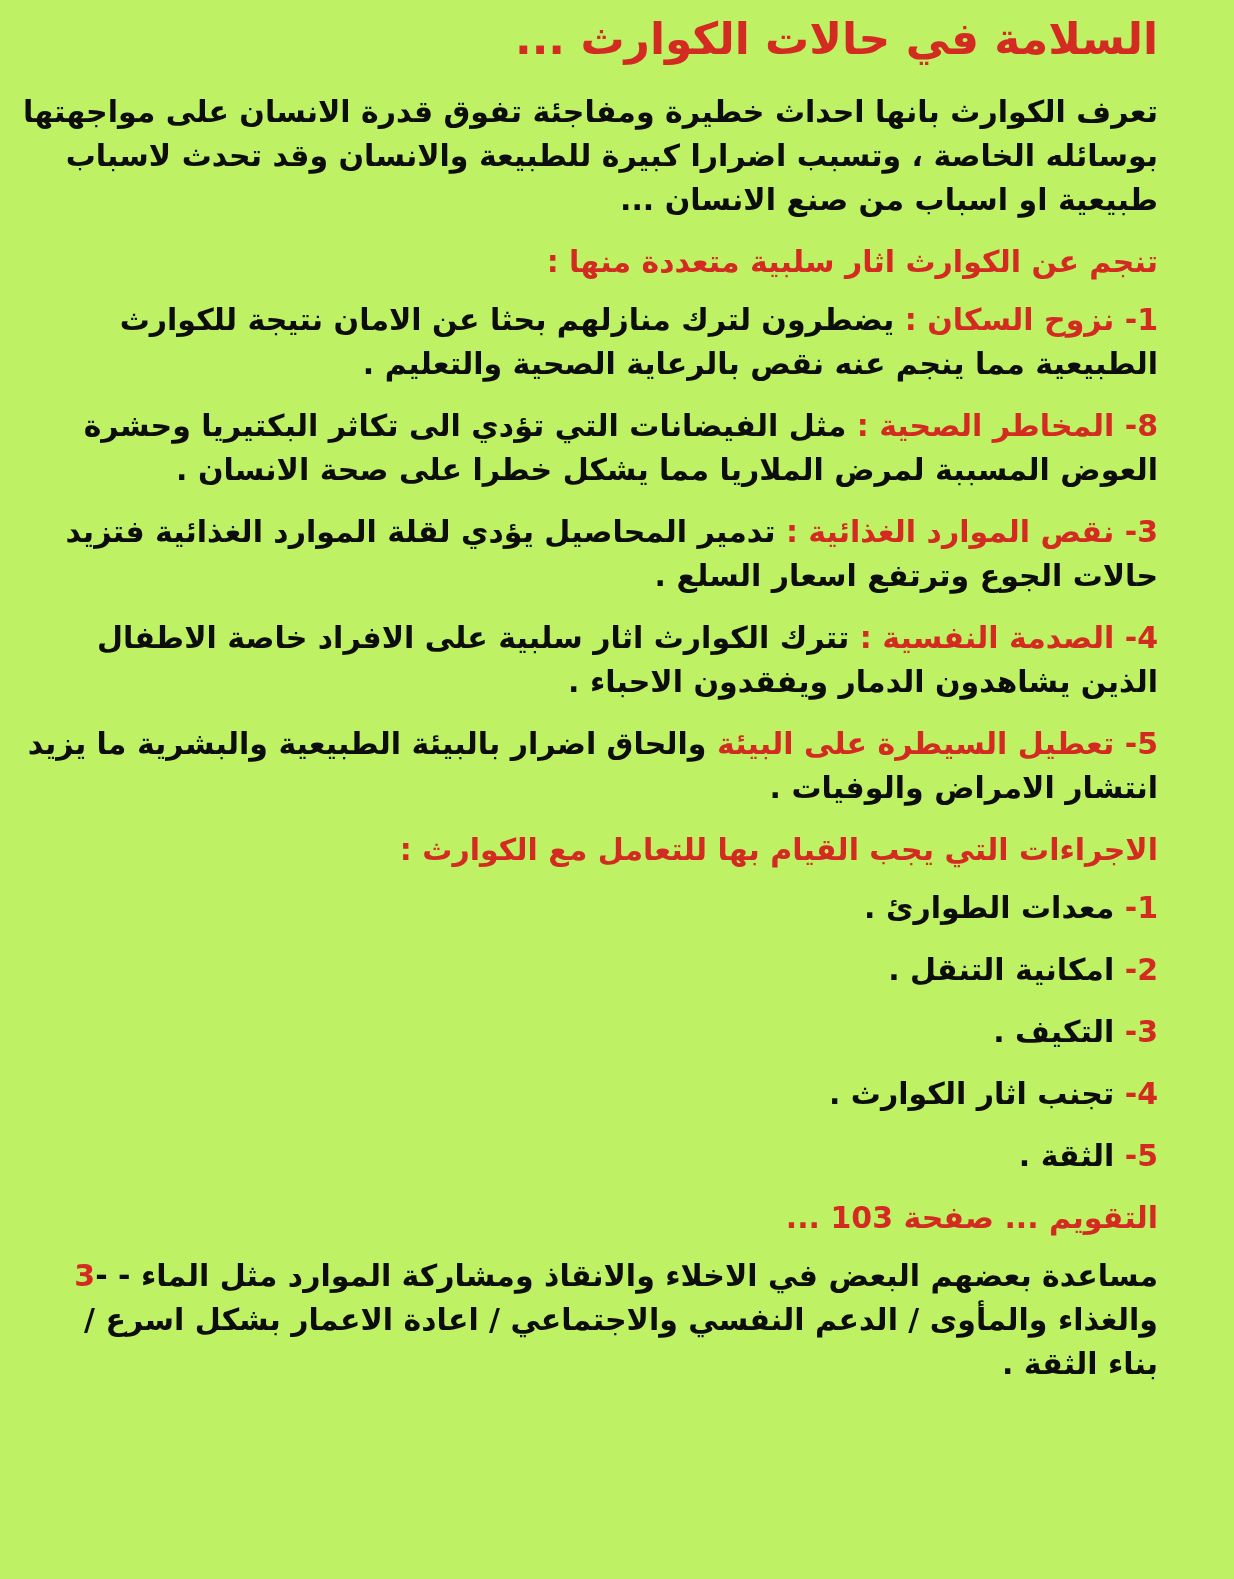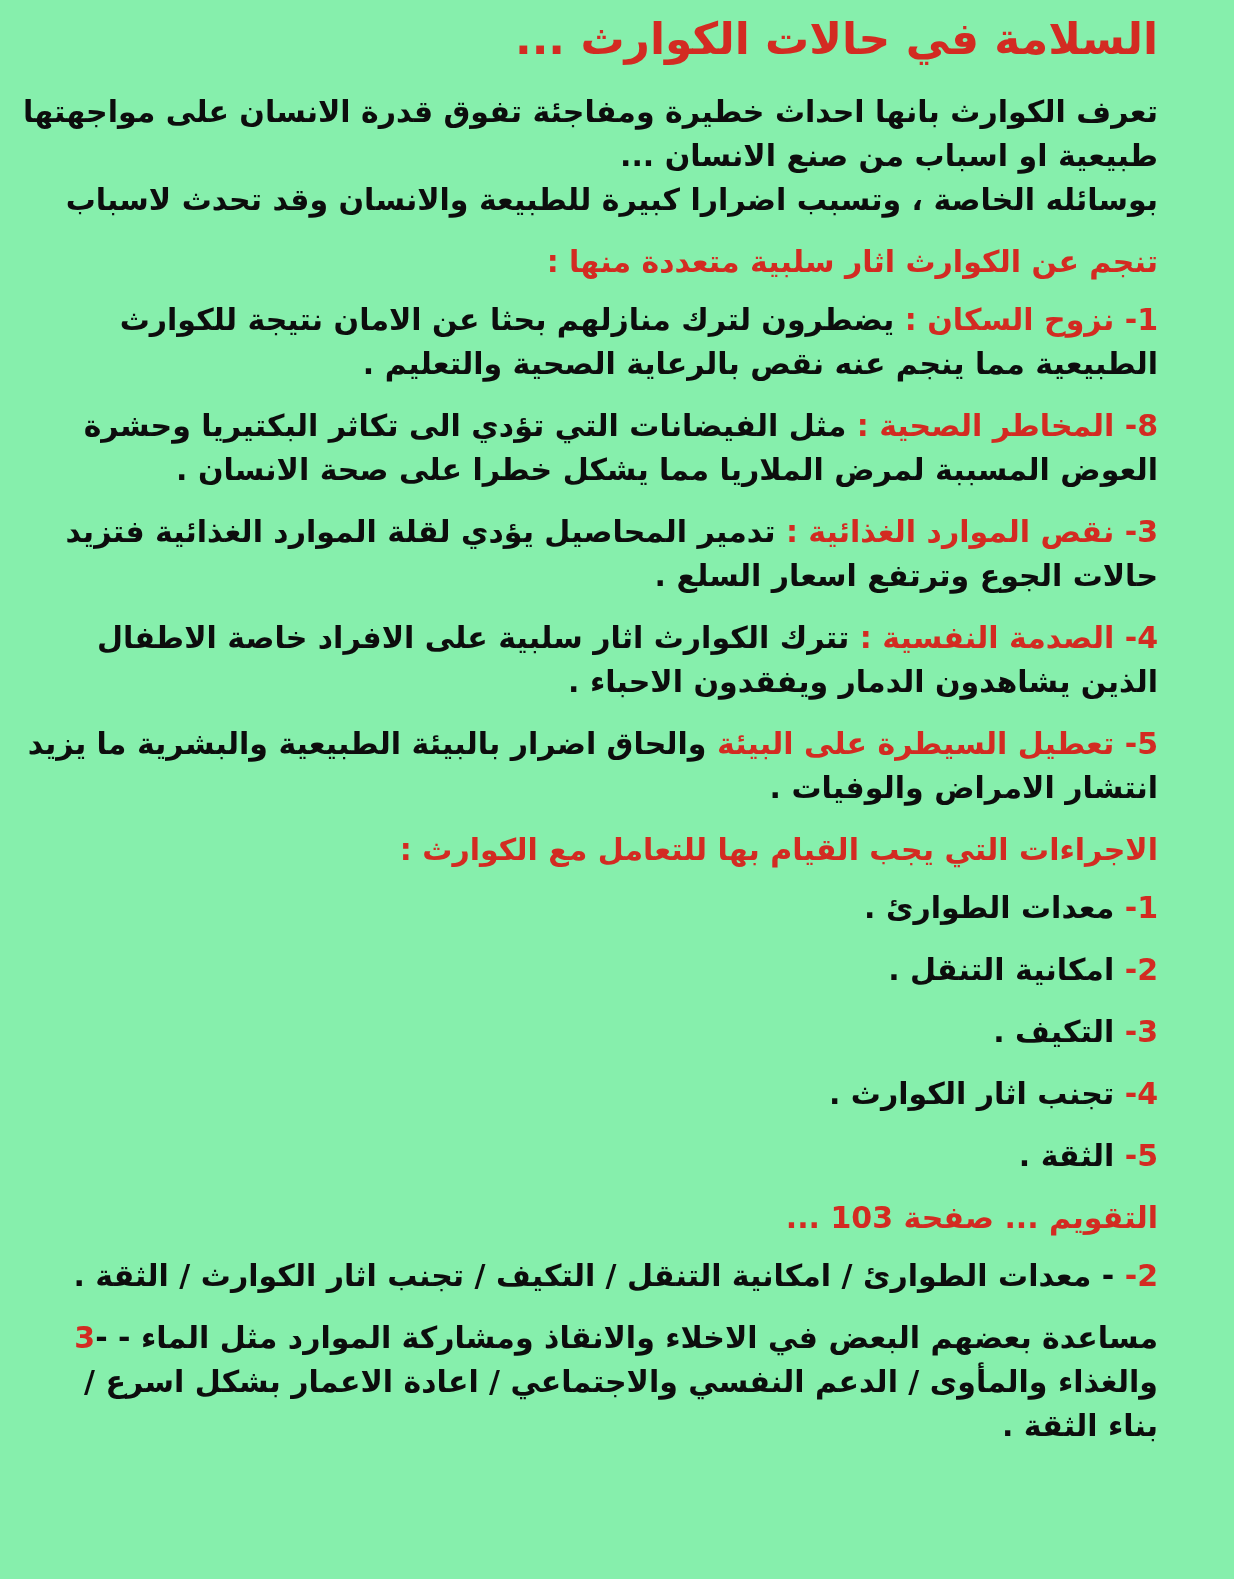--- a/index.html
+++ b/index.html
@@ -4,21 +4,21 @@
 <style>
   html, body {
     margin: 0;
     padding: 0;
     background: #ffffff;
   }
   .page {
     width: 1234px;
     height: 1579px;
     box-sizing: border-box;
-    background: #86efac;
+    background: #bef264;
     direction: rtl;
     text-align: right;
     font-family: "DejaVu Sans", sans-serif;
     font-weight: bold;
     color: #0d0d0d;
     padding: 10px 76px 0 56px;
     overflow: hidden;
   }
   .block { margin-bottom: 18px; }
   .line {
@@ -37,22 +37,22 @@
 </style>
 </head>
 <body>
 
 <div class="page">
     <div class="block b-title">
       <div class="line"><span class="c-accent">السلامة في حالات الكوارث ...</span></div>
     </div>
     <div class="block b-paragraph">
       <div class="line"><span class="c-body">تعرف الكوارث بانها احداث خطيرة ومفاجئة تفوق قدرة الانسان على مواجهتها</span></div>
+      <div class="line"><span class="c-body">بوسائله الخاصة ، وتسبب اضرارا كبيرة للطبيعة والانسان وقد تحدث لاسباب</span></div>
       <div class="line"><span class="c-body">طبيعية او اسباب من صنع الانسان ...</span></div>
-      <div class="line"><span class="c-body">بوسائله الخاصة ، وتسبب اضرارا كبيرة للطبيعة والانسان وقد تحدث لاسباب</span></div>
     </div>
     <div class="block b-heading">
       <div class="line"><span class="c-accent">تنجم عن الكوارث اثار سلبية متعددة منها :</span></div>
     </div>
     <div class="block b-item">
       <div class="line"><span class="c-accent">1- نزوح السكان : </span><span class="c-body">يضطرون لترك منازلهم بحثا عن الامان نتيجة للكوارث</span></div>
       <div class="line"><span class="c-body">الطبيعية مما ينجم عنه نقص بالرعاية الصحية والتعليم .</span></div>
     </div>
     <div class="block b-item">
       <div class="line"><span class="c-accent">8- المخاطر الصحية : </span><span class="c-body">مثل الفيضانات التي تؤدي الى تكاثر البكتيريا وحشرة</span></div>
@@ -85,20 +85,17 @@
     <div class="block b-list">
       <div class="line"><span class="c-accent">4-</span><span class="c-body"> تجنب اثار الكوارث .</span></div>
     </div>
     <div class="block b-list">
       <div class="line"><span class="c-accent">5-</span><span class="c-body"> الثقة .</span></div>
     </div>
     <div class="block b-heading">
       <div class="line"><span class="c-accent">التقويم ... صفحة 103 ...</span></div>
     </div>
     <div class="block b-item">
-      <div class="line"><span class="c-accent">2-</span><span class="c-body"> - معدات الطوارئ / امكانية التنقل / التكيف / تجنب اثار الكوارث / الثقة .</span></div>
-    </div>
-    <div class="block b-item">
       <div class="line"><span class="c-body">مساعدة بعضهم البعض في الاخلاء والانقاذ ومشاركة الموارد مثل الماء - -</span><span class="c-accent">3</span></div>
       <div class="line"><span class="c-body">والغذاء والمأوى / الدعم النفسي والاجتماعي / اعادة الاعمار بشكل اسرع /</span></div>
       <div class="line"><span class="c-body">بناء الثقة .</span></div>
     </div>
   </div>
 
 </body></html>

